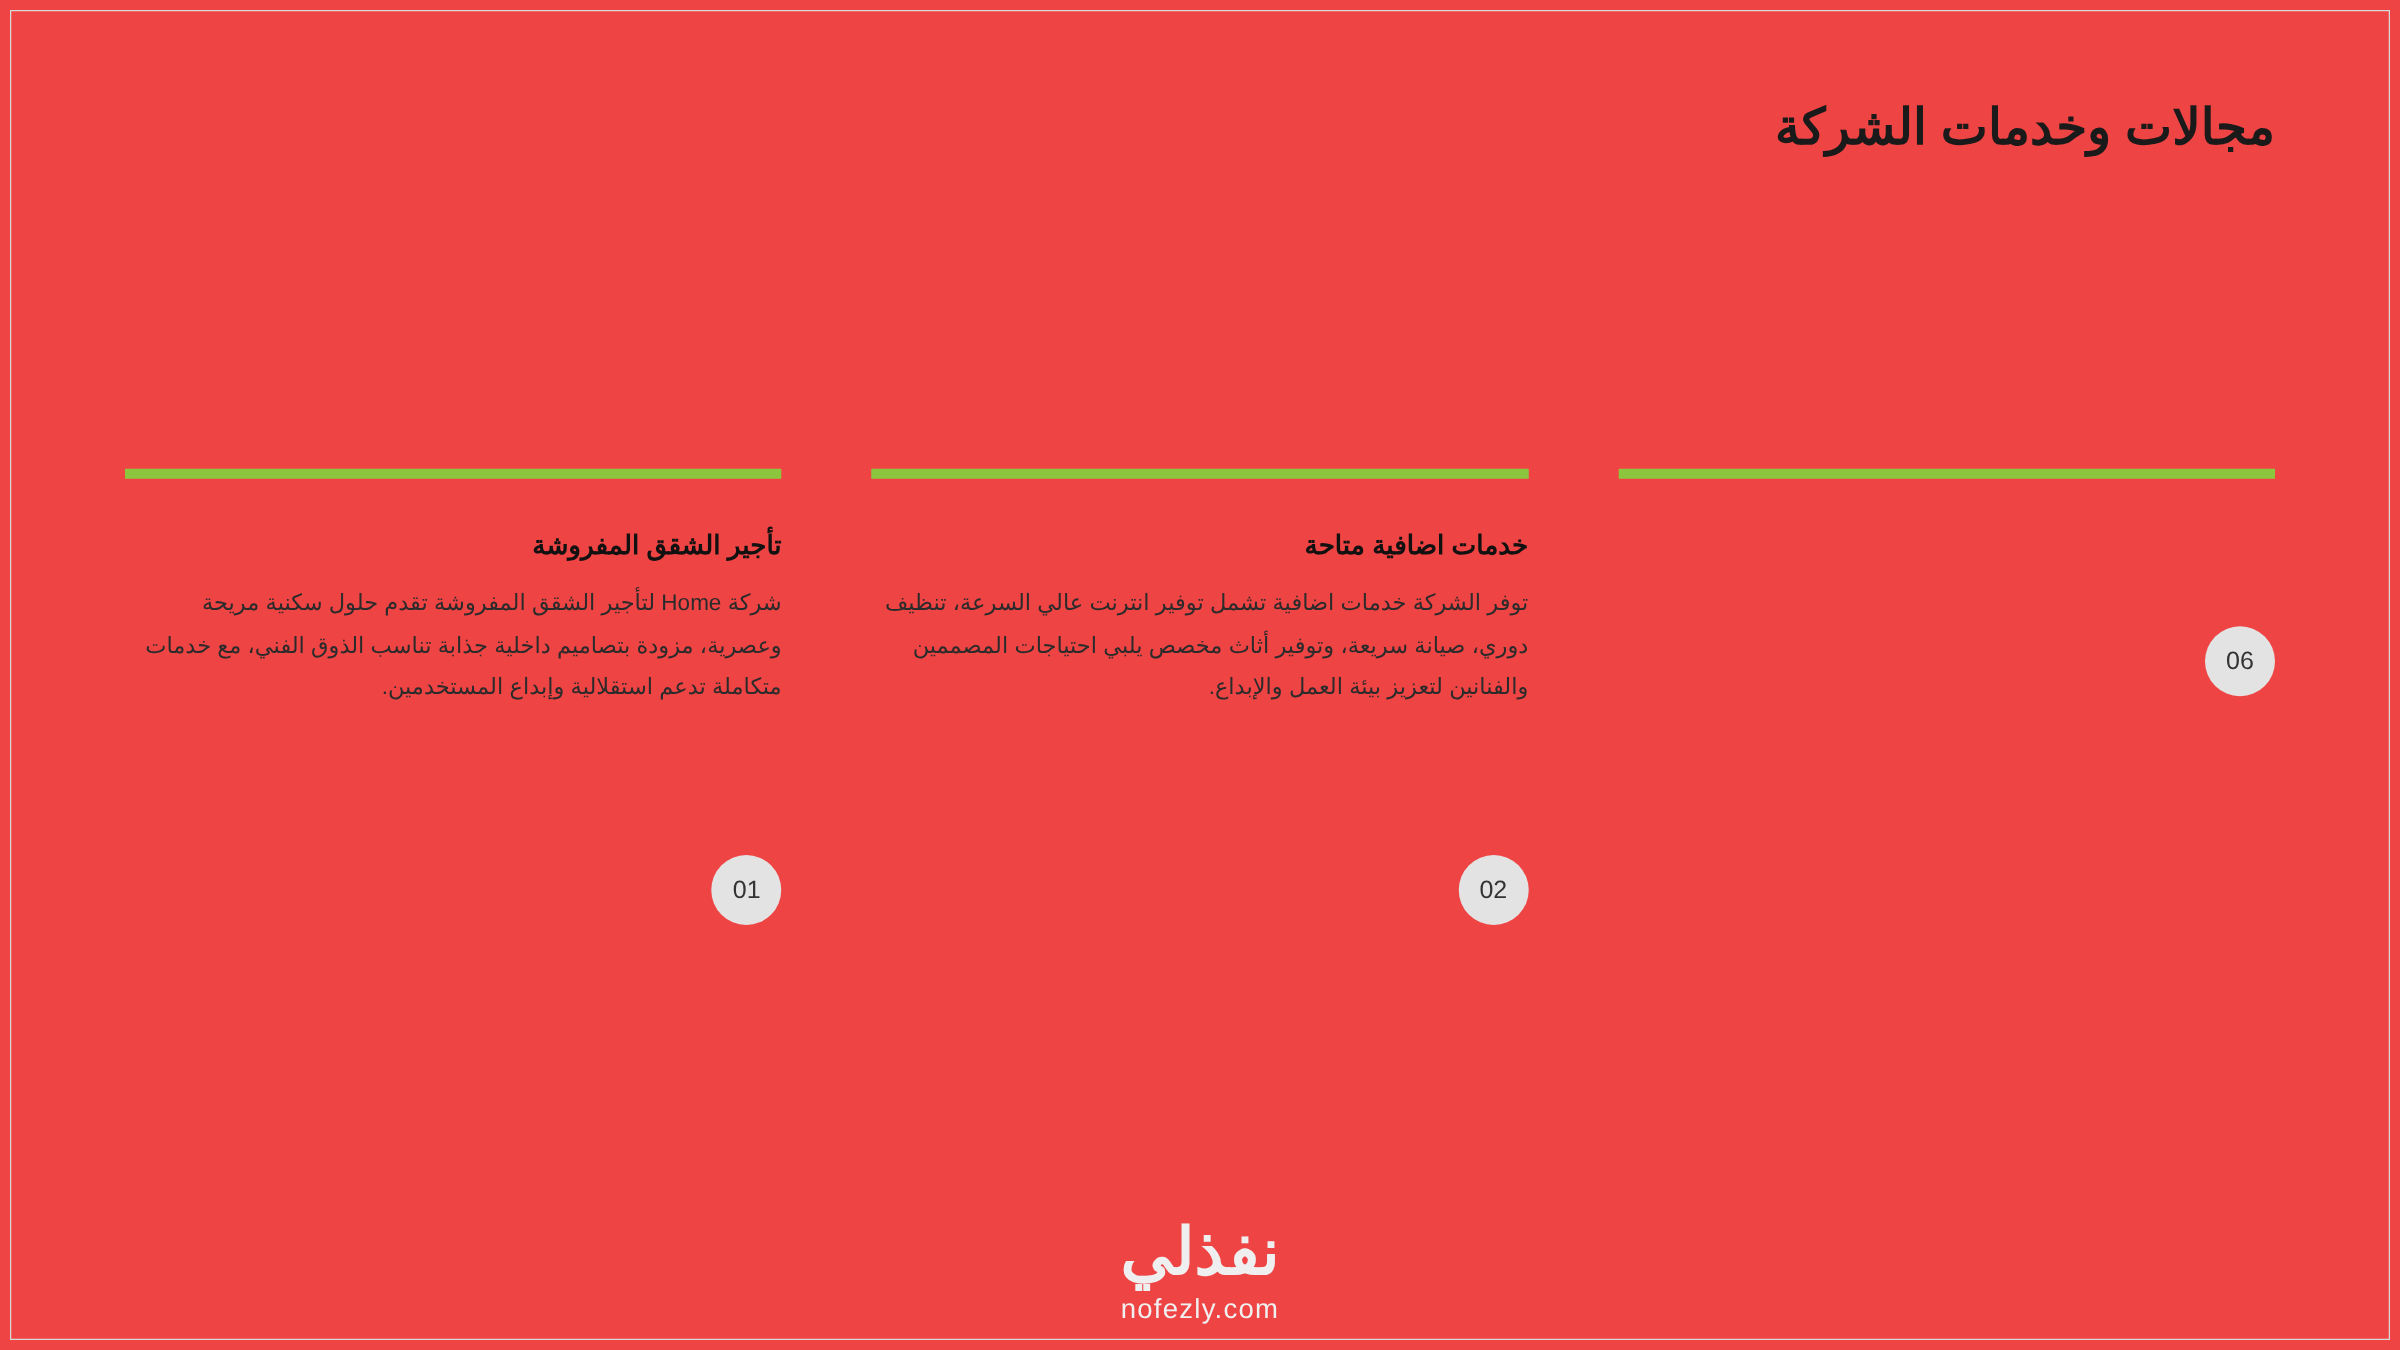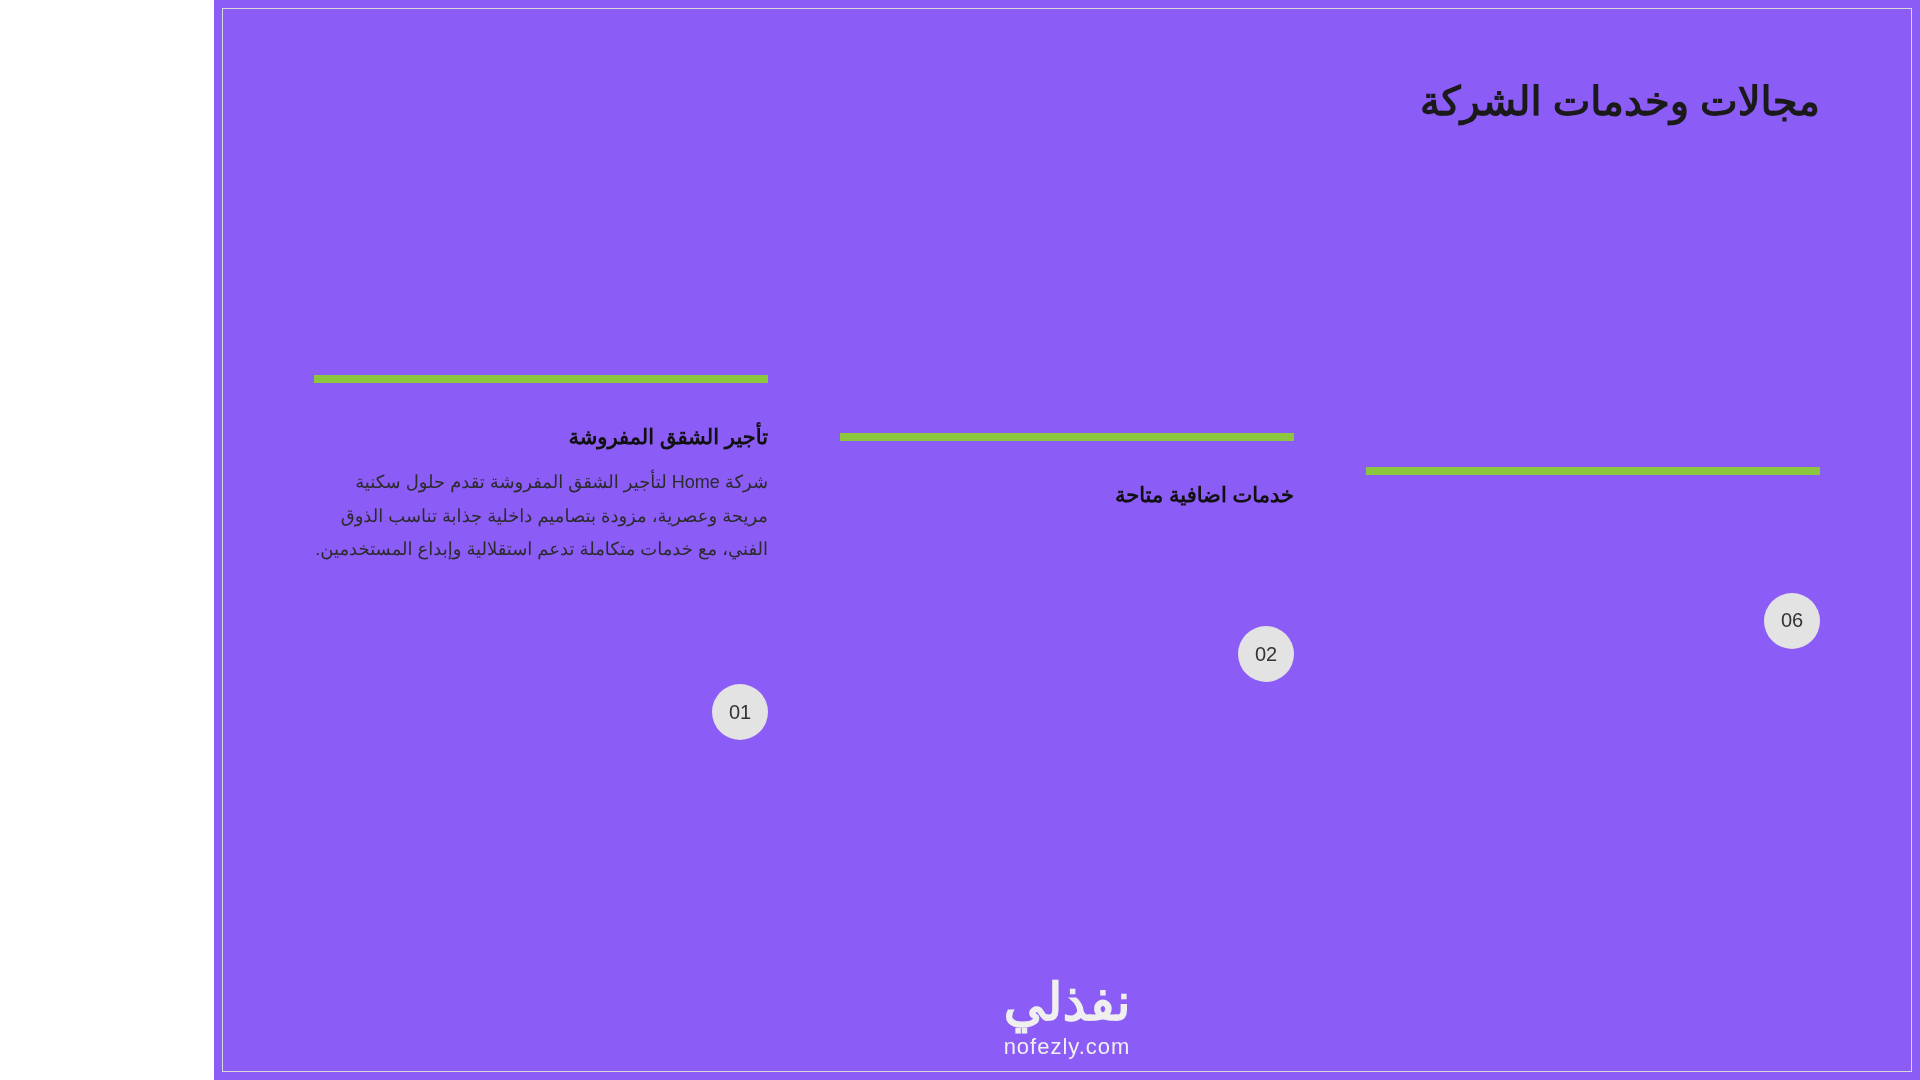--- a/index.html
+++ b/index.html
@@ -8,23 +8,23 @@
     background: #ffffff;
     width: 1920px;
     height: 1080px;
     overflow: hidden;
   }
   body {
     font-family: "Liberation Sans", sans-serif;
   }
   .slide {
     position: relative;
-    width: 1706px;
+    width: 1920px;
     height: 1080px;
-    background: #8b5cf6;
+    background: #ef4444;
     box-sizing: border-box;
   }
   
   .slide-frame {
     position: absolute;
     left: 8px;
     top: 8px;
     right: 8px;
     bottom: 8px;
     border: 1px solid #d8d8d8;
@@ -45,21 +45,20 @@
   }
   .columns {
     position: absolute;
     top: 375px;
     right: 100px;
     left: 100px;
     display: flex;
     flex-direction: row-reverse;
     justify-content: space-between;
     gap: 72px;
-    align-items: center;
   }
   .column {
     width: 538px;
     box-sizing: border-box;
     direction: rtl;
     text-align: right;
   }
   .rule {
     height: 8px;
     width: 100%;
@@ -131,20 +130,21 @@
     <div class="column">
       <div class="rule"></div>
       <div class="col-title">تأجير الشقق المفروشة</div>
       <div class="col-body">شركة Home لتأجير الشقق المفروشة تقدم حلول سكنية مريحة وعصرية، مزودة بتصاميم داخلية جذابة تناسب الذوق الفني، مع خدمات متكاملة تدعم استقلالية وإبداع المستخدمين.</div>
       <div class="badge">01</div>
     </div>
 
     <div class="column">
       <div class="rule"></div>
       <div class="col-title">خدمات اضافية متاحة</div>
+      <div class="col-body">توفر الشركة خدمات اضافية تشمل توفير انترنت عالي السرعة، تنظيف دوري، صيانة سريعة، وتوفير أثاث مخصص يلبي احتياجات المصممين والفنانين لتعزيز بيئة العمل والإبداع.</div>
       <div class="badge">02</div>
     </div>
 
     <div class="column">
       <div class="rule"></div>
       <div class="badge">06</div>
     </div>
 
   </div>
 

